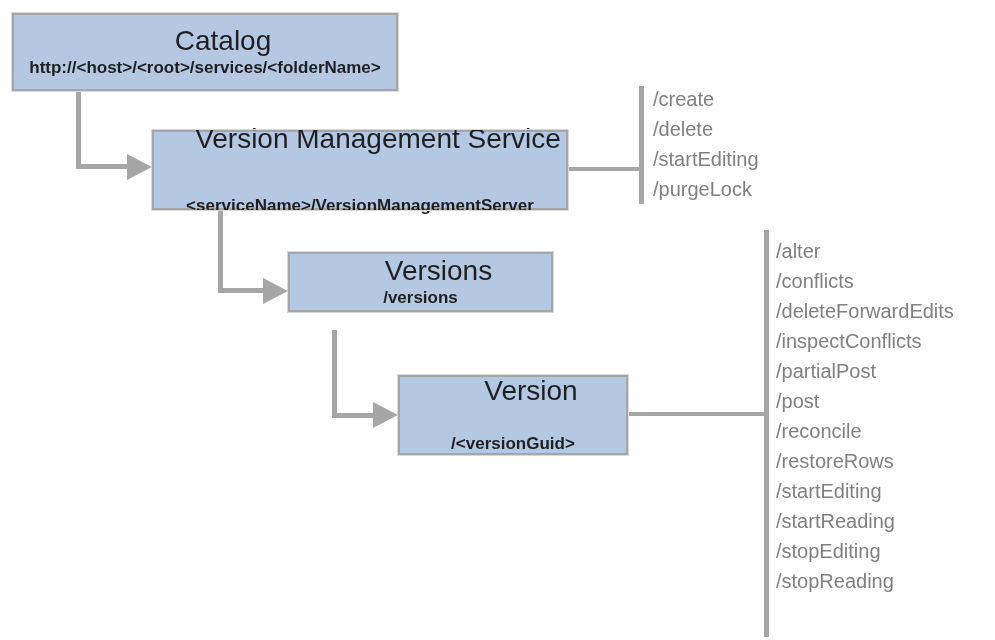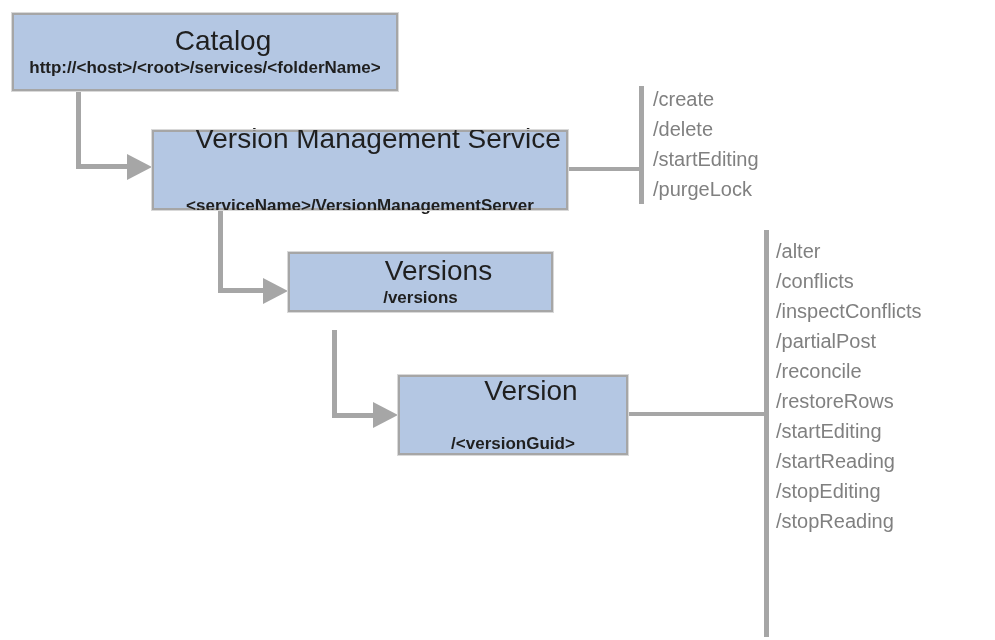--- a/index.html
+++ b/index.html
@@ -91,22 +91,24 @@
   <div class="ops" style="left:653px; top:84px;">
     <div>/create</div>
     <div>/delete</div>
     <div>/startEditing</div>
     <div>/purgeLock</div>
   </div>
 
   <div class="ops" style="left:776px; top:236px;">
     <div>/alter</div>
     <div>/conflicts</div>
+    <div>/deleteForwardEdits</div>
     <div>/inspectConflicts</div>
     <div>/partialPost</div>
+    <div>/post</div>
     <div>/reconcile</div>
     <div>/restoreRows</div>
     <div>/startEditing</div>
     <div>/startReading</div>
     <div>/stopEditing</div>
     <div>/stopReading</div>
   </div>
 
 </div>
 

